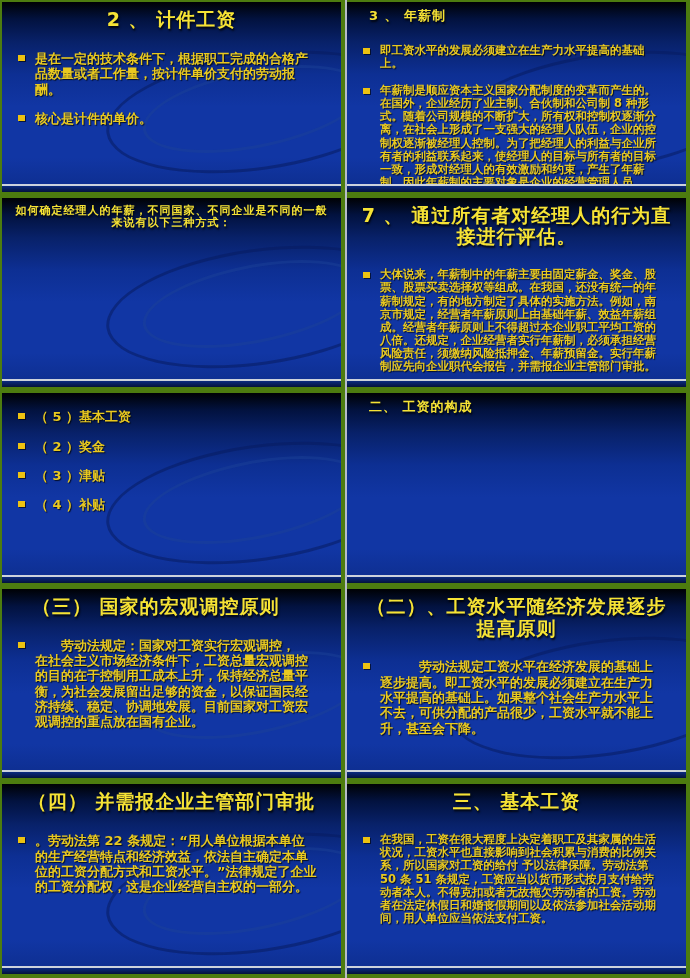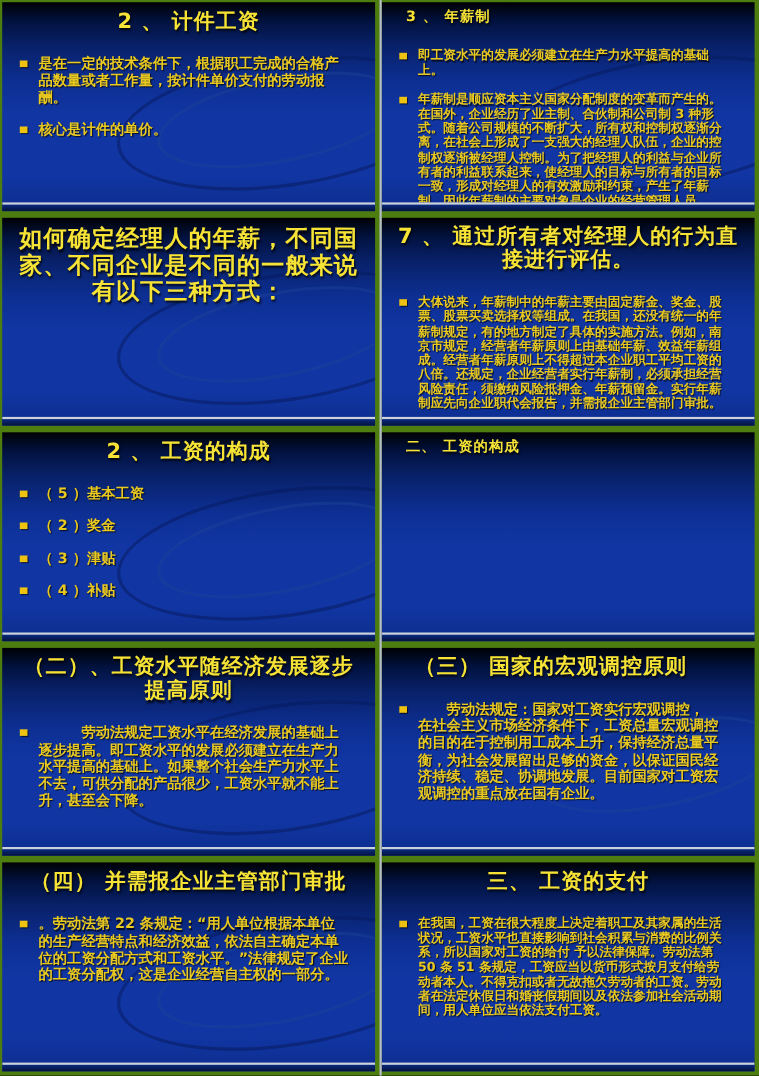--- a/index.html
+++ b/index.html
@@ -13,21 +13,21 @@
   .slide {
     position:relative; overflow:hidden; display:flex; flex-direction:column;
     background:linear-gradient(180deg,#000104 0%,#02123f 9%,#082169 21%,#0d2f93 38%,#1136a4 55%,#1136a4 82%,#0d2d8d 100%);
   }
   .title {
     color:#f6e335; font-size:19px; line-height:1.15; text-align:center;
     margin:7px 10px 4px 10px; letter-spacing:1px;
     text-shadow:1px 2px 2px rgba(0,0,0,0.85);
     position:relative; z-index:2;
   }
-  .title.small { font-size:21px; }
+  .title.small { font-size:11px; }
   .title.left { text-align:left; margin-left:22px; font-size:13px; }
   .title.left2 { text-align:left; margin-left:30px; }
   .slide-body { flex:1 1 auto; padding:2px 24px 0 14px; position:relative; z-index:2; overflow:hidden; }
   .bullet {
     position:relative; padding-left:19px; margin:14px 0;
     color:#e9c91f; font-size:13px; line-height:1.18;
     text-shadow:1px 1px 1px rgba(0,0,0,0.75);
     white-space:pre-wrap;
   }
   .dense .bullet { font-size:11.5px; line-height:1.14; }
@@ -62,21 +62,21 @@
       <div class="bullet"><span class="sq"></span><span>核心是计件的单价。</span></div>
     </div>
     <div class="slide-footer"></div>
   </div>
 
   <div class="slide dense">
     <div class="swoosh sw1"></div>
     <div class="title left">3 、 年薪制</div>
     <div class="slide-body">
       <div class="bullet"><span class="sq"></span><span>即工资水平的发展必须建立在生产力水平提高的基础上。</span></div>
-      <div class="bullet"><span class="sq"></span><span>年薪制是顺应资本主义国家分配制度的变革而产生的。在国外，企业经历了业主制、合伙制和公司制 3 种形式。随着公司规模的不断扩大，所有权和控制权逐渐分离，在社会上形成了一支强大的经理人队伍，企业的控制权逐渐被经理人控制。为了把经理人的利益与企业所有者的利益联系起来，使经理人的目标与所有者的目标一致，形成对经理人的有效激励和约束，产生了年薪制。因此年薪制的主要对象是企业的经营管理人员。</span></div>
+      <div class="bullet"><span class="sq"></span><span>年薪制是顺应资本主义国家分配制度的变革而产生的。在国外，企业经历了业主制、合伙制和公司制 8 种形式。随着公司规模的不断扩大，所有权和控制权逐渐分离，在社会上形成了一支强大的经理人队伍，企业的控制权逐渐被经理人控制。为了把经理人的利益与企业所有者的利益联系起来，使经理人的目标与所有者的目标一致，形成对经理人的有效激励和约束，产生了年薪制。因此年薪制的主要对象是企业的经营管理人员。</span></div>
     </div>
     <div class="slide-footer"></div>
   </div>
 
   <div class="slide">
     <div class="swoosh sw1"></div>
     <div class="swoosh sw2"></div>
     <div class="title small">如何确定经理人的年薪，不同国家、不同企业是不同的一般来说有以下三种方式：</div>
     <div class="slide-footer"></div>
   </div>
@@ -85,65 +85,64 @@
     <div class="title">7 、 通过所有者对经理人的行为直接进行评估。</div>
     <div class="slide-body">
       <div class="bullet"><span class="sq"></span><span>大体说来，年薪制中的年薪主要由固定薪金、奖金、股票、股票买卖选择权等组成。在我国，还没有统一的年薪制规定，有的地方制定了具体的实施方法。例如，南京市规定，经营者年薪原则上由基础年薪、效益年薪组成。经营者年薪原则上不得超过本企业职工平均工资的八倍。还规定，企业经营者实行年薪制，必须承担经营风险责任，须缴纳风险抵押金、年薪预留金。实行年薪制应先向企业职代会报告，并需报企业主管部门审批。</span></div>
     </div>
     <div class="slide-footer"></div>
   </div>
 
   <div class="slide">
     <div class="swoosh sw1"></div>
     <div class="swoosh sw2"></div>
-    <div class="title">2 、 工资的构成</div>
     <div class="slide-body">
       <div class="bullet"><span class="sq"></span><span>（ 5 ）基本工资</span></div>
       <div class="bullet"><span class="sq"></span><span>（ 2 ）奖金</span></div>
       <div class="bullet"><span class="sq"></span><span>（ 3 ）津贴</span></div>
       <div class="bullet"><span class="sq"></span><span>（ 4 ）补贴</span></div>
     </div>
     <div class="slide-footer"></div>
   </div>
 
   <div class="slide dense">
     <div class="title left">二、 工资的构成</div>
     <div class="slide-footer"></div>
   </div>
 
   <div class="slide">
-    <div class="swoosh sw1"></div>
-    <div class="title">（二）、工资水平随经济发展逐步提高原则</div>
+    <div class="swoosh sw2"></div>
+    <div class="title left2">（三） 国家的宏观调控原则</div>
     <div class="slide-body">
-      <div class="bullet"><span class="sq"></span><span>　　　劳动法规定工资水平在经济发展的基础上逐步提高。即工资水平的发展必须建立在生产力水平提高的基础上。如果整个社会生产力水平上不去，可供分配的产品很少，工资水平就不能上升，甚至会下降。</span></div>
+      <div class="bullet"><span class="sq"></span><span>　　劳动法规定：国家对工资实行宏观调控，　在社会主义市场经济条件下，工资总量宏观调控的目的在于控制用工成本上升，保持经济总量平衡，为社会发展留出足够的资金，以保证国民经济持续、稳定、协调地发展。目前国家对工资宏观调控的重点放在国有企业。</span></div>
     </div>
     <div class="slide-footer"></div>
   </div>
 
   <div class="slide">
-    <div class="swoosh sw2"></div>
-    <div class="title left2">（三） 国家的宏观调控原则</div>
+    <div class="swoosh sw1"></div>
+    <div class="title">（二）、工资水平随经济发展逐步提高原则</div>
     <div class="slide-body">
-      <div class="bullet"><span class="sq"></span><span>　　劳动法规定：国家对工资实行宏观调控，　在社会主义市场经济条件下，工资总量宏观调控的目的在于控制用工成本上升，保持经济总量平衡，为社会发展留出足够的资金，以保证国民经济持续、稳定、协调地发展。目前国家对工资宏观调控的重点放在国有企业。</span></div>
+      <div class="bullet"><span class="sq"></span><span>　　　劳动法规定工资水平在经济发展的基础上逐步提高。即工资水平的发展必须建立在生产力水平提高的基础上。如果整个社会生产力水平上不去，可供分配的产品很少，工资水平就不能上升，甚至会下降。</span></div>
     </div>
     <div class="slide-footer"></div>
   </div>
 
   <div class="slide">
     <div class="swoosh sw1"></div>
     <div class="swoosh sw2"></div>
     <div class="title">（四） 并需报企业主管部门审批</div>
     <div class="slide-body">
       <div class="bullet"><span class="sq"></span><span>。劳动法第 22 条规定：“用人单位根据本单位的生产经营特点和经济效益，依法自主确定本单位的工资分配方式和工资水平。”法律规定了企业的工资分配权，这是企业经营自主权的一部分。</span></div>
     </div>
     <div class="slide-footer"></div>
   </div>
 
   <div class="slide dense">
-    <div class="title">三、 工资的支付</div>
+    <div class="title">三、 基本工资</div>
     <div class="slide-body">
       <div class="bullet"><span class="sq"></span><span>在我国，工资在很大程度上决定着职工及其家属的生活状况，工资水平也直接影响到社会积累与消费的比例关系，所以国家对工资的给付 予以法律保障。劳动法第 50 条 51 条规定，工资应当以货币形式按月支付给劳动者本人。不得克扣或者无故拖欠劳动者的工资。劳动者在法定休假日和婚丧假期间以及依法参加社会活动期间，用人单位应当依法支付工资。</span></div>
     </div>
     <div class="slide-footer"></div>
   </div>
 
   <div class="vline"></div>
 </div>
 
 </body></html>

